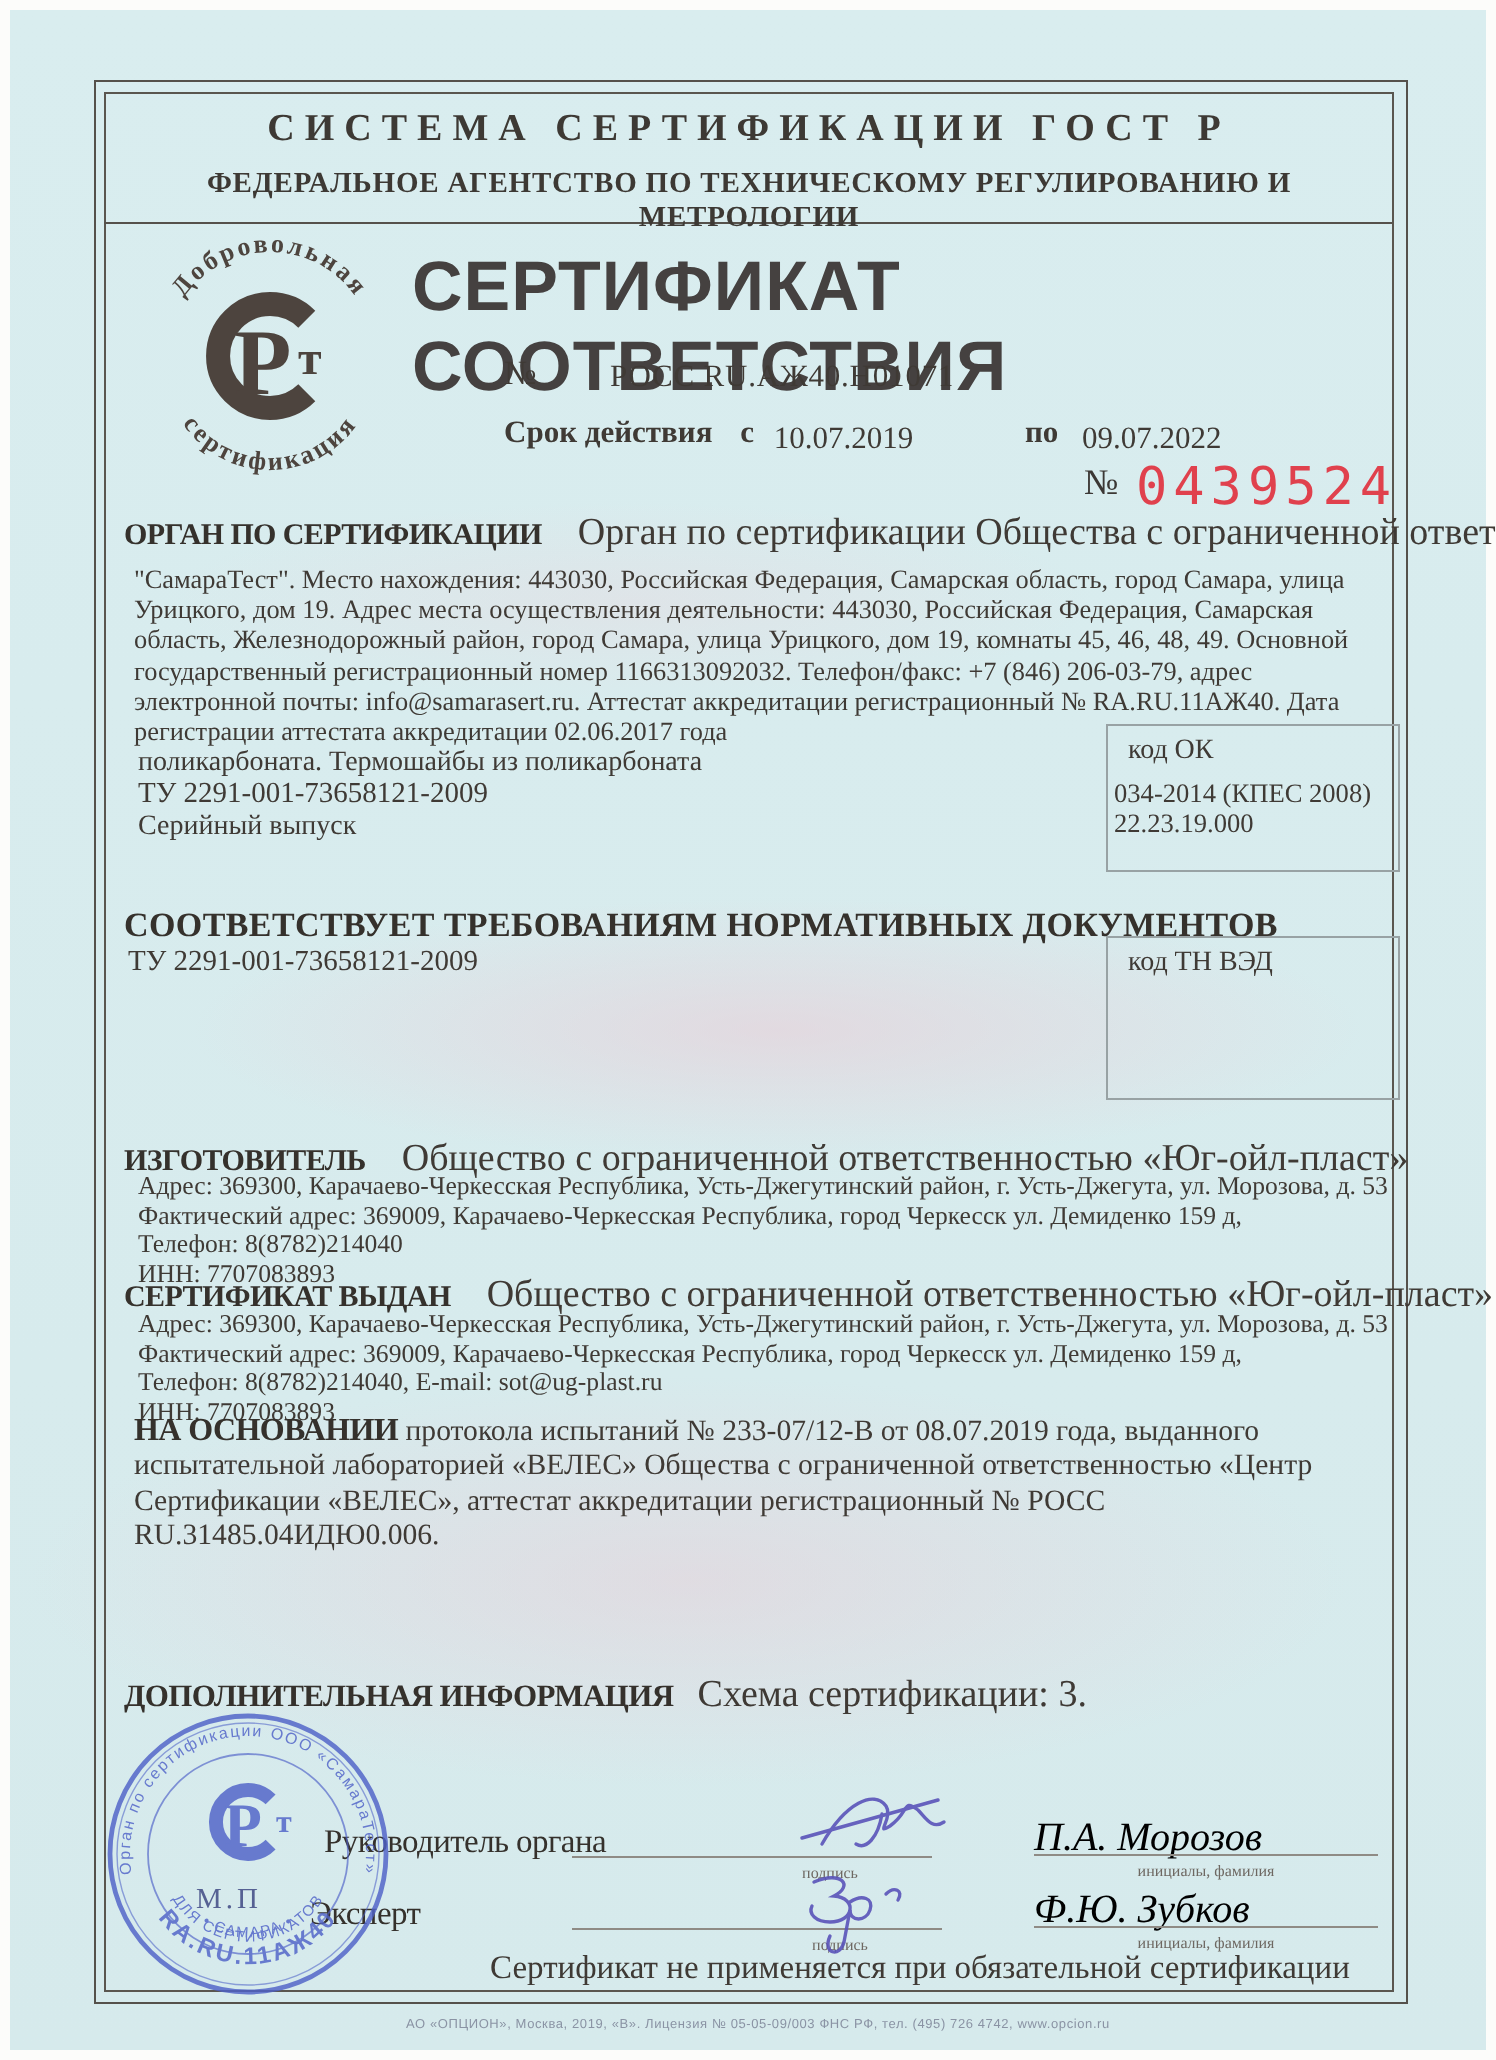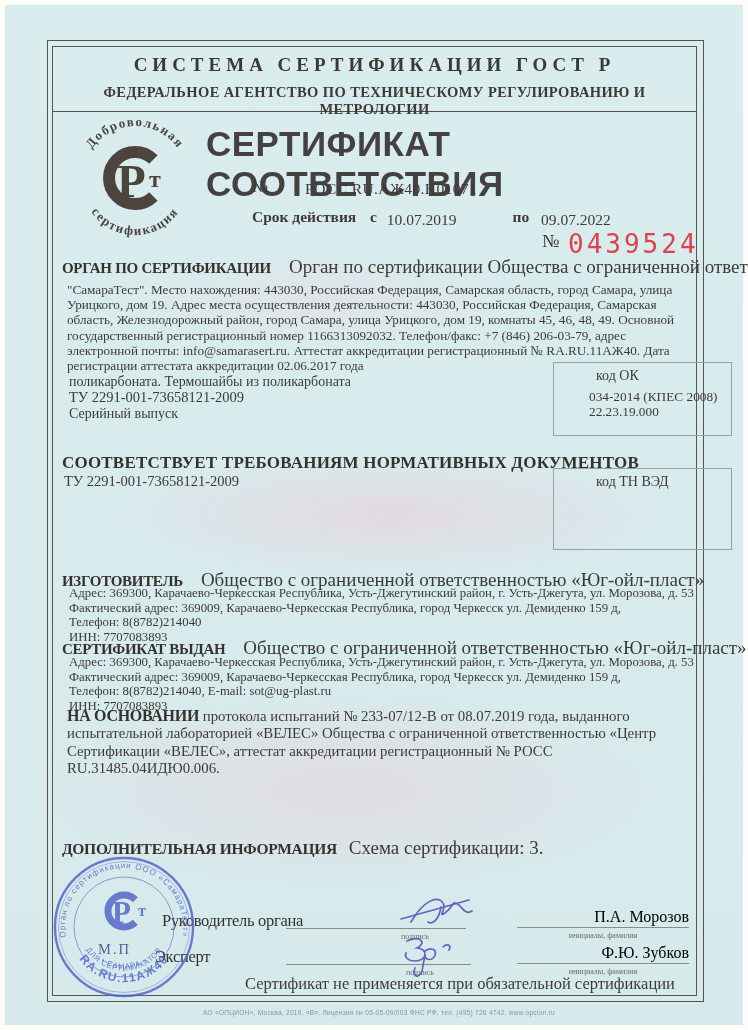--- a/index.html
+++ b/index.html
@@ -38,31 +38,31 @@
   .blank-num{left:563px;top:224px;font-family:"DejaVu Sans Mono",monospace;
     font-size:26px;letter-spacing:3px;}
 
   .sec-h{font-weight:bold;font-size:15px;letter-spacing:-.3px;color:#35312c;white-space:nowrap;}
   .t13{font-size:19px;}
   .t14{font-size:14px;}
   .line1{white-space:nowrap;}
   .body-org{left:62px;top:277px;width:630px;font-size:13.2px;line-height:15.2px;}
   .addr-lines{font-size:12.8px;line-height:14.6px;}
 
-  .codebox{border:1px solid #98a2a4;color:#3f3a35;padding-left:32px;}
+  .codebox{border:1px solid #98a2a4;color:#3f3a35;}
   .codebox .cb-label{font-size:14px;padding:5px 0 0 10px;}
   .codebox .cb-vals{font-size:13.3px;line-height:14.5px;padding:6px 0 0 3px;}
 
   .basis{left:62px;top:702px;width:628px;font-size:14.8px;line-height:17.4px;}
   .addinfo{left:57px;top:832px;white-space:nowrap;}
 
   .sig-label{font-weight:normal;font-size:16.5px;letter-spacing:-.3px;color:#35312c;white-space:nowrap;}
   .sig-line{border-bottom:1px solid #8f8b85;}
   .cap{font-size:8px;color:#6e6862;text-align:center;}
-  .sig-name{font-size:16px;text-align:right;white-space:nowrap;}
+  .sig-name{font-size:20px;text-align:left;white-space:nowrap;font-style:italic;}
   .disclaimer{left:240px;top:969px;font-size:16.5px;white-space:nowrap;color:#3f3a35;}
   .tinyprint{left:0;top:1004px;width:748px;text-align:center;
     font-family:"Liberation Sans",sans-serif;font-size:6.5px;color:#8a93a4;letter-spacing:.3px;}
 </style>
 </head>
 <body>
 
 <div class="abs paper">
 
   <div class="abs frame-outer"></div>

